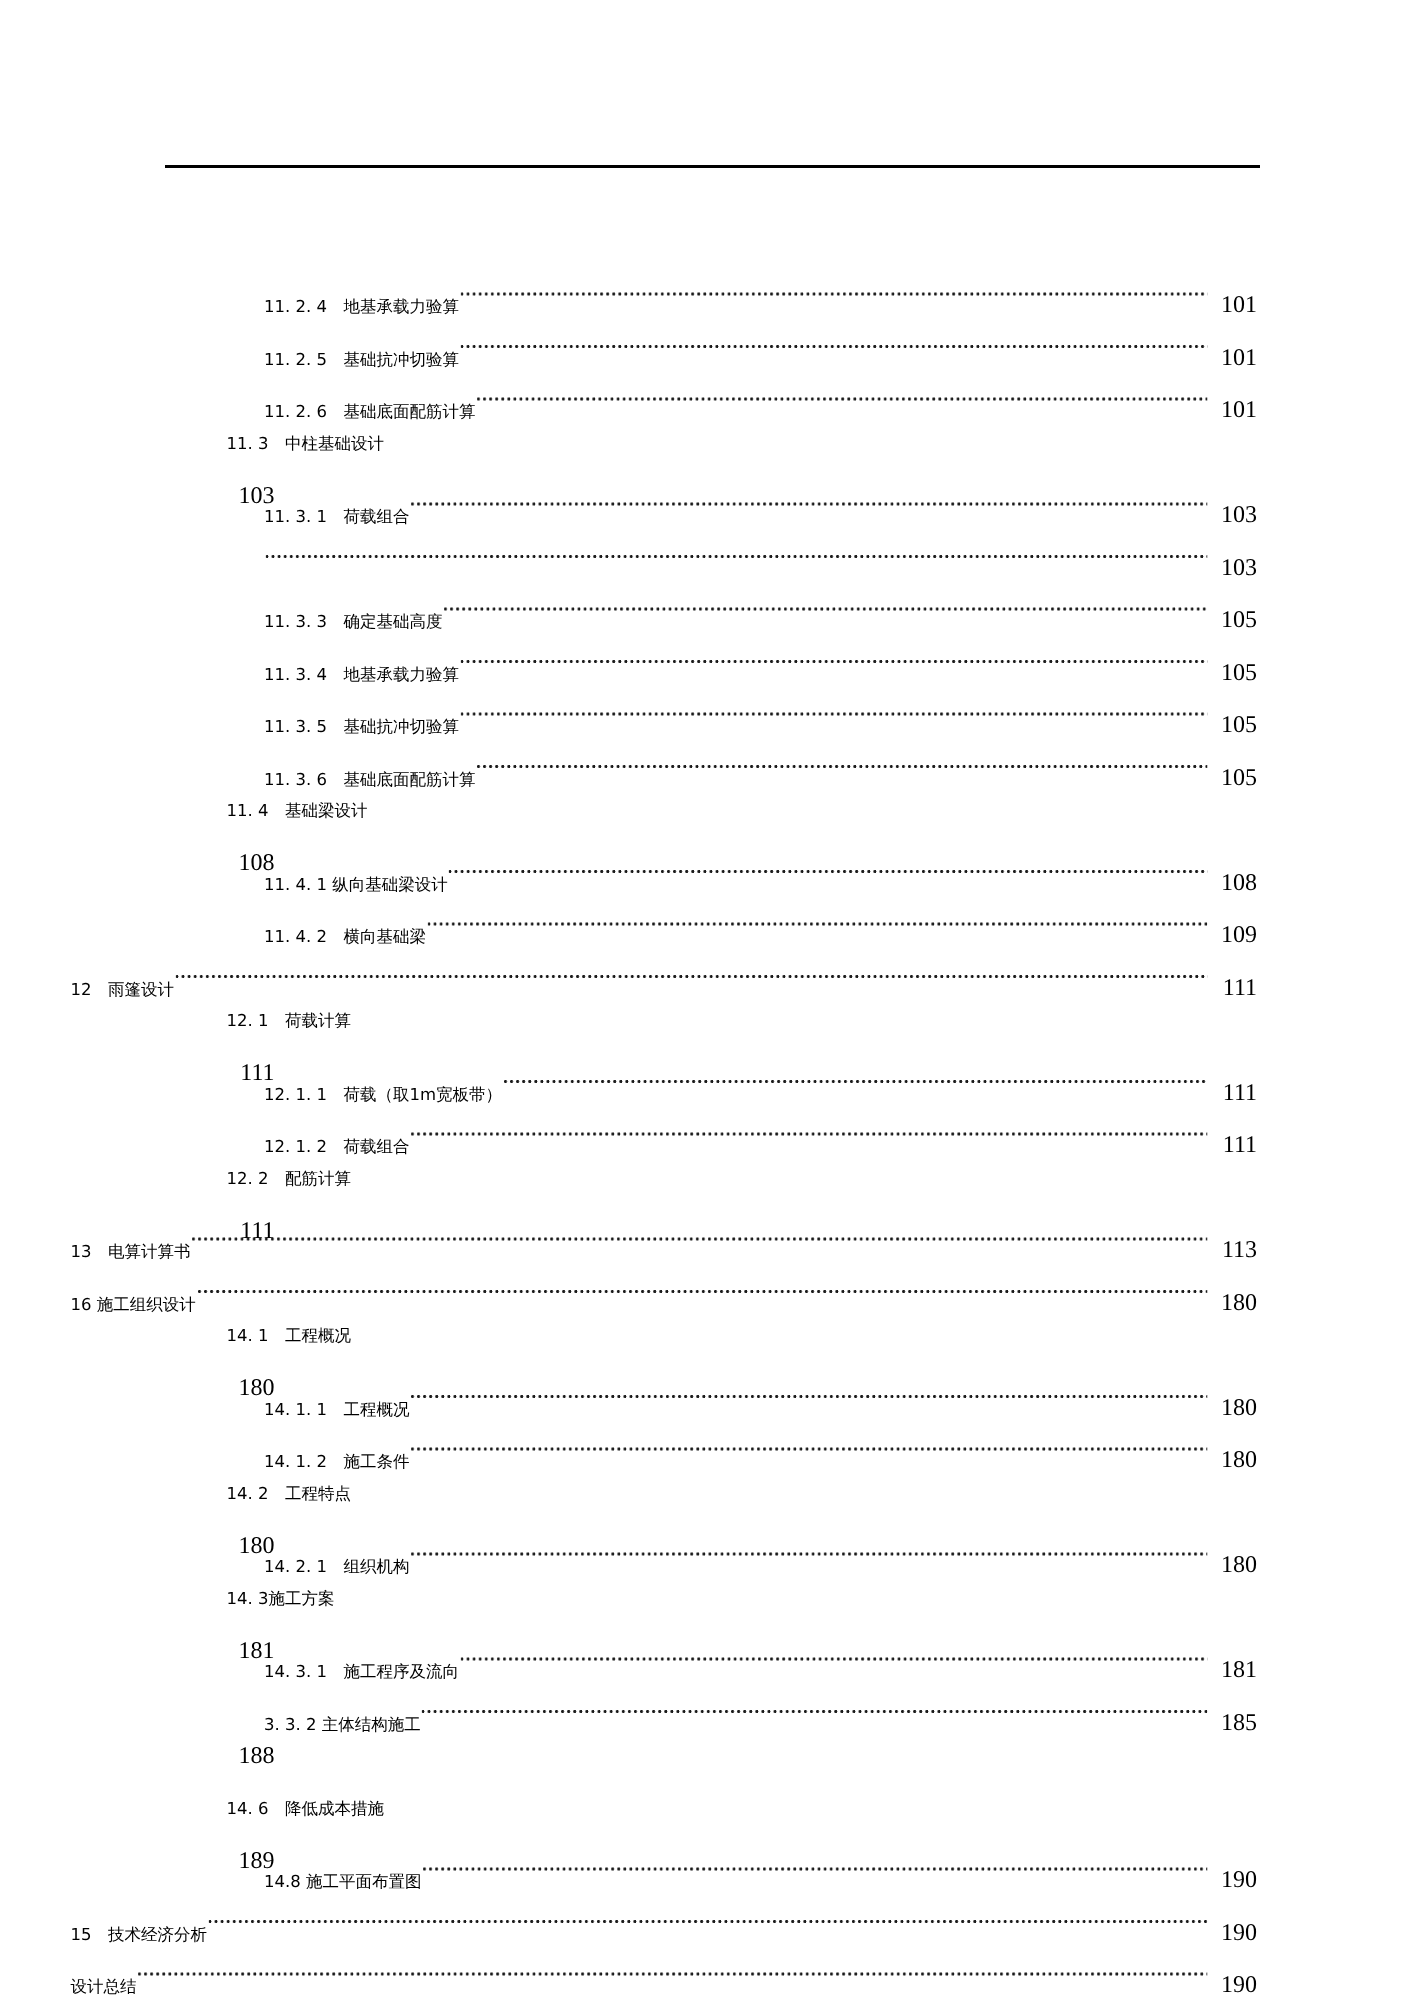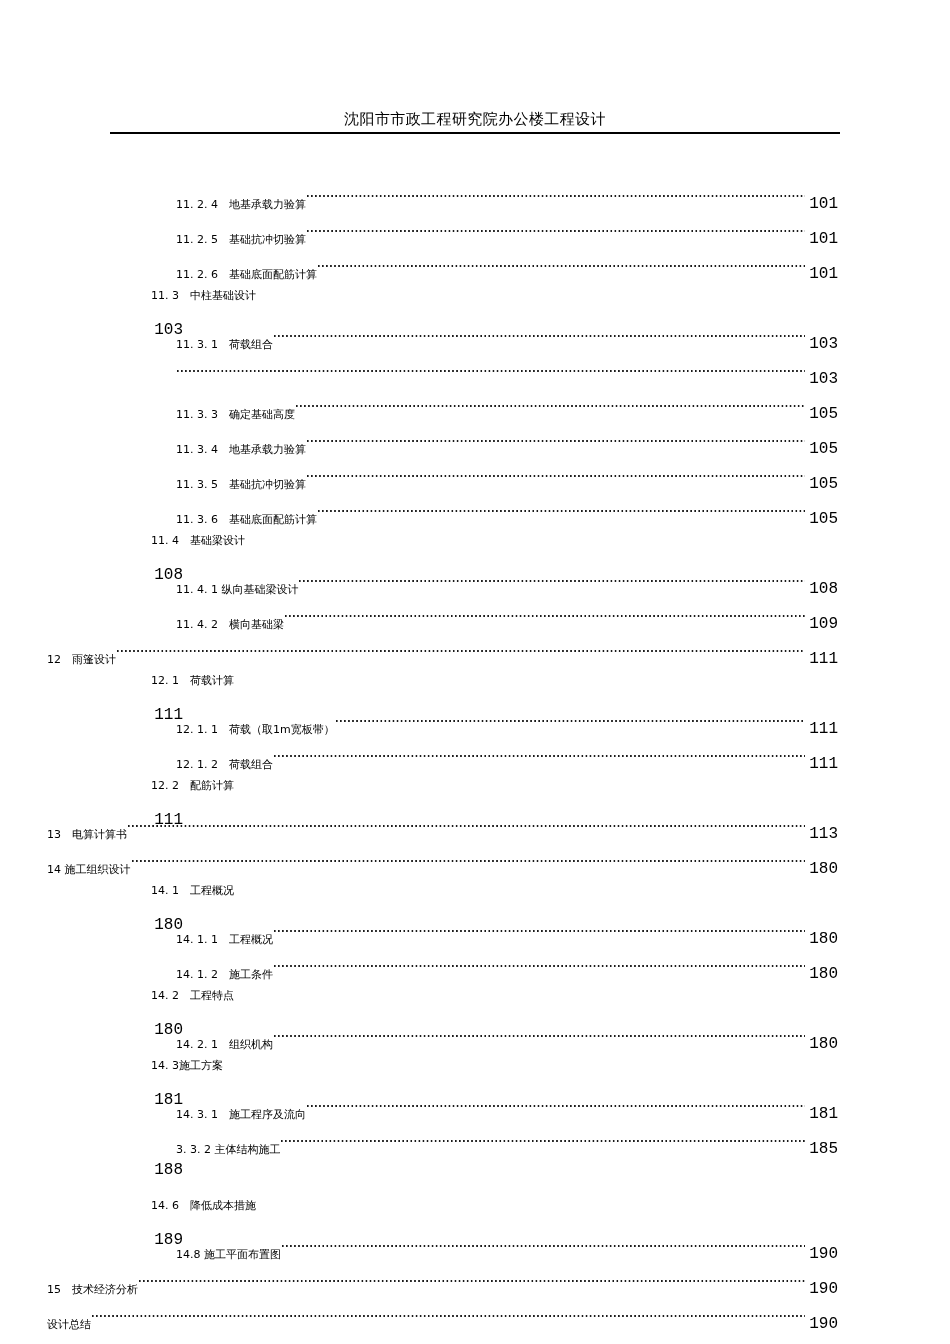--- a/index.html
+++ b/index.html
@@ -84,21 +84,21 @@
     left: 0;
     right: 0;
     bottom: 11px;
     height: 2px;
     background-image: radial-gradient(circle at 1px 1px, #1a1a1a 0.9px, rgba(0,0,0,0) 1.1px);
     background-size: 4.05px 2px;
     background-repeat: repeat-x;
   }
   .toc-page {
     flex: 0 0 auto;
-    font-family: Liberation Mono, monospace;
+    font-family: Liberation Serif, serif;
     font-size: 16px;
     line-height: 35px;
     color: #000;
     text-align: right;
     min-width: 32px;
   }
 
   
   .lvl1 { padding-left: 47px; }
   .lvl2 { padding-left: 150px; flex-direction: column; }
@@ -106,21 +106,20 @@
 
   .bold .toc-label { font-weight: normal; }
   .bold .toc-page  { font-weight: normal; }
 </style>
 </head>
 <body>
 
 <div class="page">
 
   <div class="header-block">
-    <div class="header-title">沈阳市市政工程研究院办公楼工程设计</div>
     <div class="header-rule"></div>
   </div>
 
   <div class="toc" id="toc-list">
       <div class="toc-row lvl3">
         <span class="toc-label">11. 2. 4 地基承载力验算</span>
         <span class="toc-leader"></span>
         <span class="toc-page">101</span>
       </div>
       <div class="toc-row lvl3">
@@ -206,21 +205,21 @@
         <span class="toc-label">12. 2 配筋计算</span>
         <span class="toc-leader"></span>
         <span class="toc-page">111</span>
       </div>
       <div class="toc-row lvl1">
         <span class="toc-label">13 电算计算书</span>
         <span class="toc-leader"></span>
         <span class="toc-page">113</span>
       </div>
       <div class="toc-row lvl1">
-        <span class="toc-label">14 施工组织设计</span>
+        <span class="toc-label">16 施工组织设计</span>
         <span class="toc-leader"></span>
         <span class="toc-page">180</span>
       </div>
       <div class="toc-row lvl2">
         <span class="toc-label">14. 1 工程概况</span>
         <span class="toc-leader"></span>
         <span class="toc-page">180</span>
       </div>
       <div class="toc-row lvl3">
         <span class="toc-label">14. 1. 1 工程概况</span>

